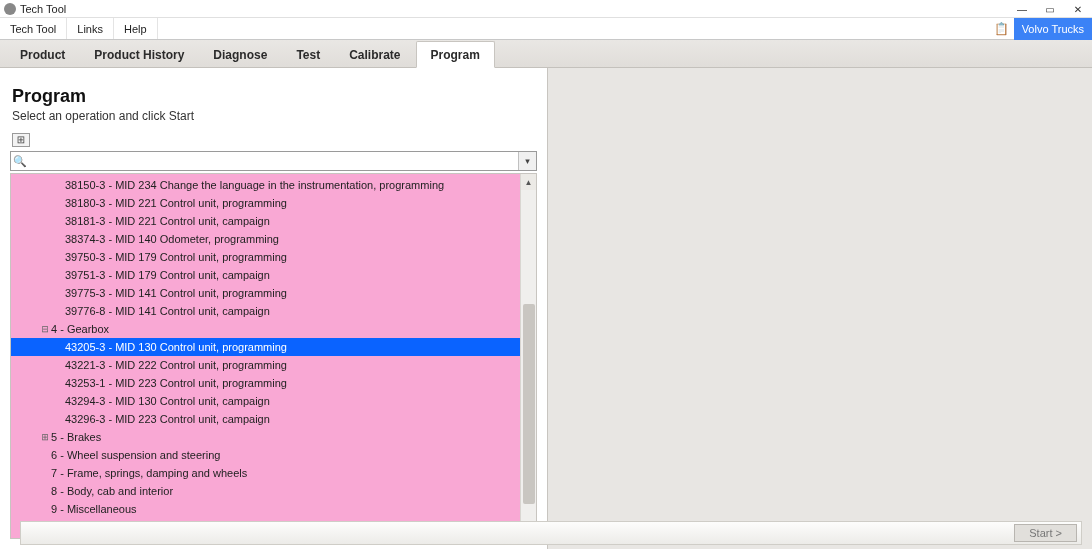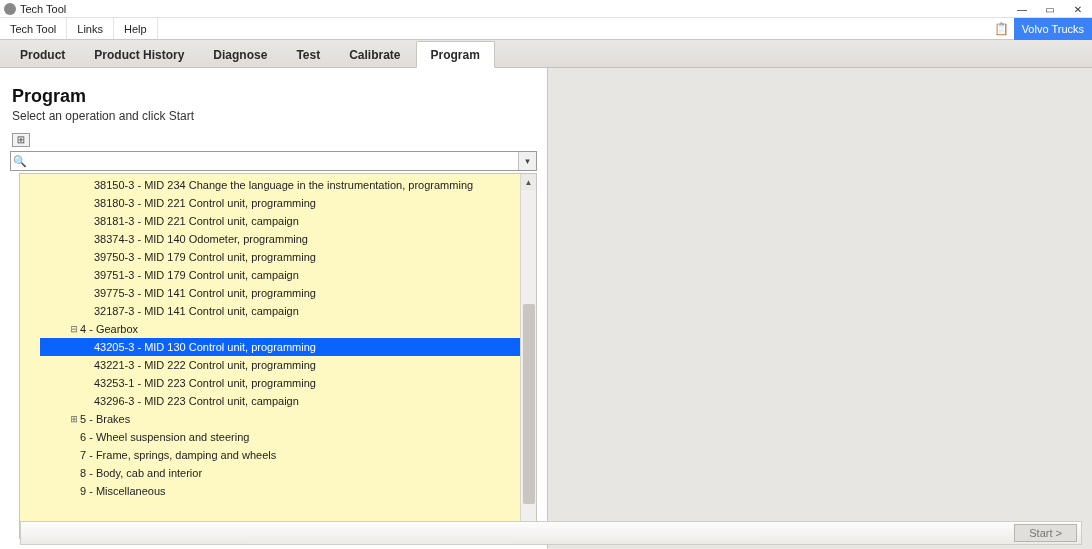--- a/index.html
+++ b/index.html
@@ -165,28 +165,27 @@
   }
   .search-combo .dd {
     width: 18px; height: 18px;
     border-left: 1px solid #c0c0c0;
     background: #f0f0f0;
     display: flex; align-items: center; justify-content: center;
     font-size: 9px; color: #444; cursor: pointer;
   }
 
   .tree-container {
-    margin: 0 10px 10px 19px;
+    margin: 0 10px 10px 10px;
     border: 1px solid #c8c5c0;
     flex: 1;
     overflow: hidden;
     position: relative;
-    background: #fef9c3;
-    display: flex;
-    padding-left: 20px;
+    background: #f9a8d4;
+    display: flex;
   }
   .tree-scroll {
     flex: 1;
     overflow: hidden;
     padding-top: 2px;
   }
   .fake-scrollbar {
     width: 16px;
     background: #f0efed;
     border-left: 1px solid #d9d6d1;
@@ -338,41 +337,46 @@
             <span>39751-3 - MID 179 Control unit, campaign</span>
           </div>
           <div class="tree-row">
             <span class="spacer" style="width: 42px;"></span>
             <span class="twisty"></span>
             <span>39775-3 - MID 141 Control unit, programming</span>
           </div>
           <div class="tree-row">
             <span class="spacer" style="width: 42px;"></span>
             <span class="twisty"></span>
-            <span>32187-3 - MID 141 Control unit, campaign</span>
+            <span>39776-8 - MID 141 Control unit, campaign</span>
           </div>
           <div class="tree-row">
             <span class="spacer" style="width: 28px;"></span>
             <span class="twisty">⊟</span>
             <span>4 - Gearbox</span>
           </div>
           <div class="tree-row selected">
             <span class="spacer" style="width: 42px;"></span>
             <span class="twisty"></span>
             <span>43205-3 - MID 130 Control unit, programming</span>
           </div>
           <div class="tree-row">
             <span class="spacer" style="width: 42px;"></span>
             <span class="twisty"></span>
             <span>43221-3 - MID 222 Control unit, programming</span>
           </div>
           <div class="tree-row">
             <span class="spacer" style="width: 42px;"></span>
             <span class="twisty"></span>
             <span>43253-1 - MID 223 Control unit, programming</span>
+          </div>
+          <div class="tree-row">
+            <span class="spacer" style="width: 42px;"></span>
+            <span class="twisty"></span>
+            <span>43294-3 - MID 130 Control unit, campaign</span>
           </div>
           <div class="tree-row">
             <span class="spacer" style="width: 42px;"></span>
             <span class="twisty"></span>
             <span>43296-3 - MID 223 Control unit, campaign</span>
           </div>
           <div class="tree-row">
             <span class="spacer" style="width: 28px;"></span>
             <span class="twisty">⊞</span>
             <span>5 - Brakes</span>

